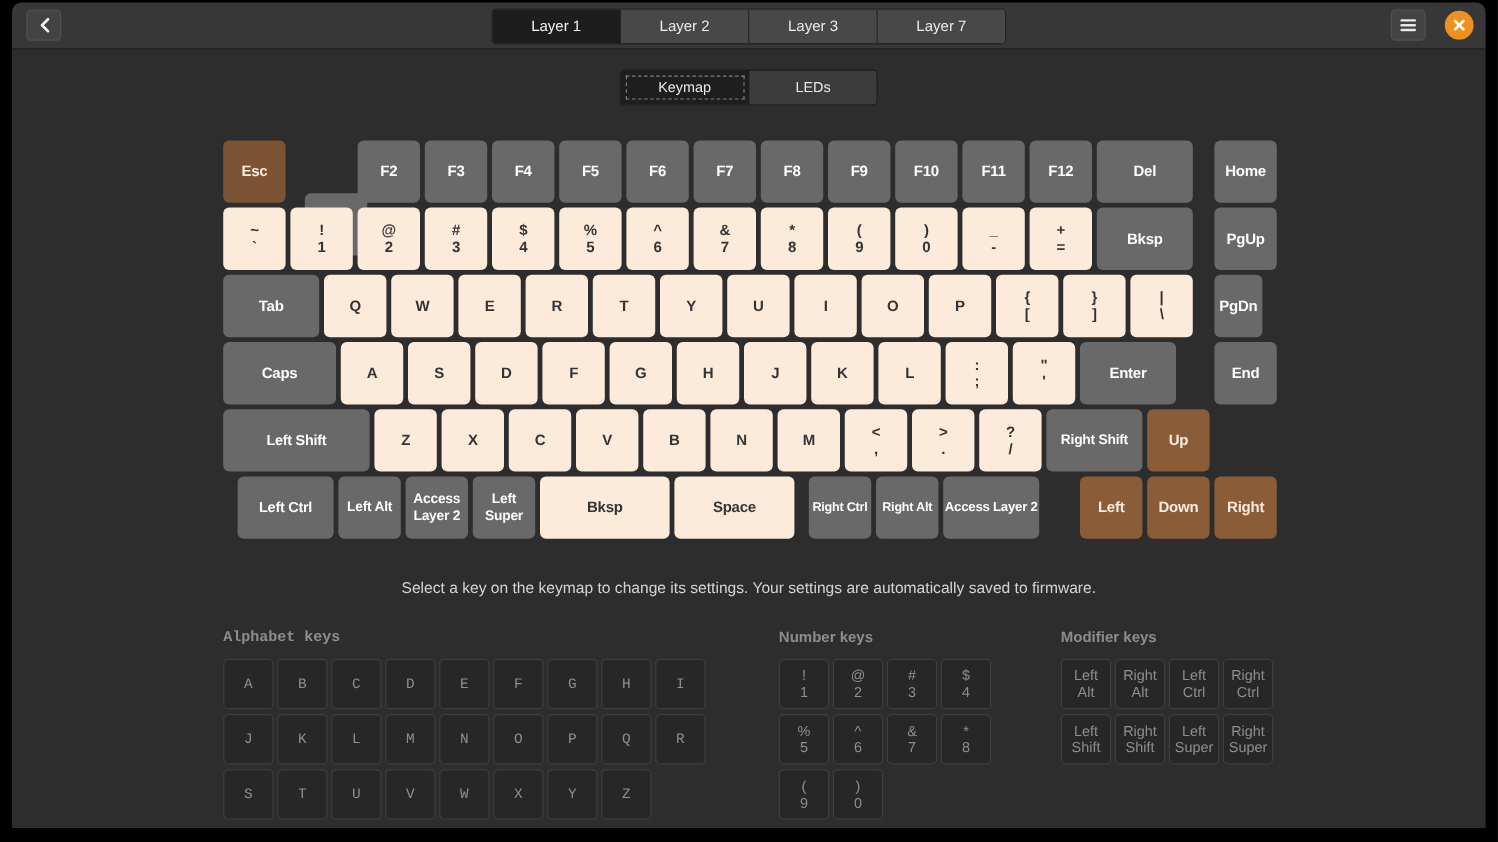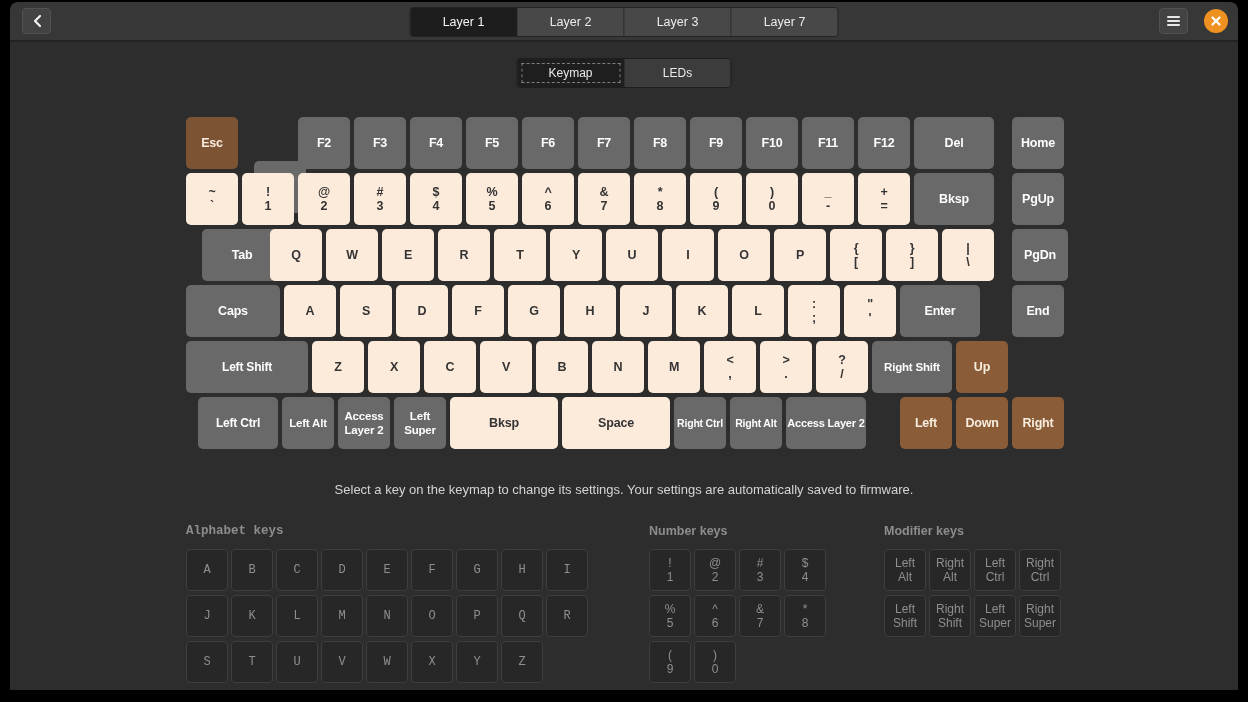--- a/index.html
+++ b/index.html
@@ -189,21 +189,21 @@
       <div class="key cream" style="left: 616px; top: 56px; width: 52px;">
         <span>_</span>
         <span>-</span>
       </div>
       <div class="key cream" style="left: 672px; top: 56px; width: 52px;">
         <span>+</span>
         <span>=</span>
       </div>
       <div class="key gray" style="left: 728px; top: 56px; width: 80px;">Bksp</div>
       <div class="key gray" style="left: 826px; top: 56px; width: 52px;">PgUp</div>
-      <div class="key gray" style="left: 0px; top: 112px; width: 80px; margin-left: 16px;">Tab</div>
+      <div class="key gray" style="left: 0px; top: 112px; width: 80px;">Tab</div>
       <div class="key cream" style="left: 84px; top: 112px; width: 52px;">Q</div>
       <div class="key cream" style="left: 140px; top: 112px; width: 52px;">W</div>
       <div class="key cream" style="left: 196px; top: 112px; width: 52px;">E</div>
       <div class="key cream" style="left: 252px; top: 112px; width: 52px;">R</div>
       <div class="key cream" style="left: 308px; top: 112px; width: 52px;">T</div>
       <div class="key cream" style="left: 364px; top: 112px; width: 52px;">Y</div>
       <div class="key cream" style="left: 420px; top: 112px; width: 52px;">U</div>
       <div class="key cream" style="left: 476px; top: 112px; width: 52px;">I</div>
       <div class="key cream" style="left: 532px; top: 112px; width: 52px;">O</div>
       <div class="key cream" style="left: 588px; top: 112px; width: 52px;">P</div>
@@ -212,21 +212,21 @@
         <span>[</span>
       </div>
       <div class="key cream" style="left: 700px; top: 112px; width: 52px;">
         <span>}</span>
         <span>]</span>
       </div>
       <div class="key cream" style="left: 756px; top: 112px; width: 52px;">
         <span>|</span>
         <span>\</span>
       </div>
-      <div class="key gray" style="left: 826px; top: 112px; width: 56px;">PgDn</div>
+      <div class="key gray" style="left: 826px; top: 112px; width: 40px;">PgDn</div>
       <div class="key gray" style="left: 0px; top: 168px; width: 94px;">Caps</div>
       <div class="key cream" style="left: 98px; top: 168px; width: 52px;">A</div>
       <div class="key cream" style="left: 154px; top: 168px; width: 52px;">S</div>
       <div class="key cream" style="left: 210px; top: 168px; width: 52px;">D</div>
       <div class="key cream" style="left: 266px; top: 168px; width: 52px;">F</div>
       <div class="key cream" style="left: 322px; top: 168px; width: 52px;">G</div>
       <div class="key cream" style="left: 378px; top: 168px; width: 52px;">H</div>
       <div class="key cream" style="left: 434px; top: 168px; width: 52px;">J</div>
       <div class="key cream" style="left: 490px; top: 168px; width: 52px;">K</div>
       <div class="key cream" style="left: 546px; top: 168px; width: 52px;">L</div>
@@ -266,21 +266,21 @@
       <div class="key gray" style="left: 96px; top: 280px; width: 52px; font-size: 11.5px;">Left Alt</div>
       <div class="key gray" style="left: 152px; top: 280px; width: 52px; font-size: 11.5px;">
         <span>Access</span>
         <span>Layer 2</span>
       </div>
       <div class="key gray" style="left: 208px; top: 280px; width: 52px; font-size: 11.5px;">
         <span>Left</span>
         <span>Super</span>
       </div>
       <div class="key cream" style="left: 264px; top: 280px; width: 108px;">Bksp</div>
-      <div class="key cream" style="left: 376px; top: 280px; width: 108px;">Space</div>
+      <div class="key cream" style="left: 376px; top: 280px; width: 100px;">Space</div>
       <div class="key gray" style="left: 488px; top: 280px; width: 52px; font-size: 10.5px;">Right Ctrl</div>
       <div class="key gray" style="left: 544px; top: 280px; width: 52px; font-size: 10.5px;">Right Alt</div>
       <div class="key gray" style="left: 600px; top: 280px; width: 80px; font-size: 11px;">Access Layer 2</div>
       <div class="key brown" style="left: 714px; top: 280px; width: 52px;">Left</div>
       <div class="key brown" style="left: 770px; top: 280px; width: 52px;">Down</div>
       <div class="key brown" style="left: 826px; top: 280px; width: 52px;">Right</div>
     </div>
 
   <div class="instruction">Select a key on the keymap to change its settings. Your settings are automatically saved to firmware.</div>
 

